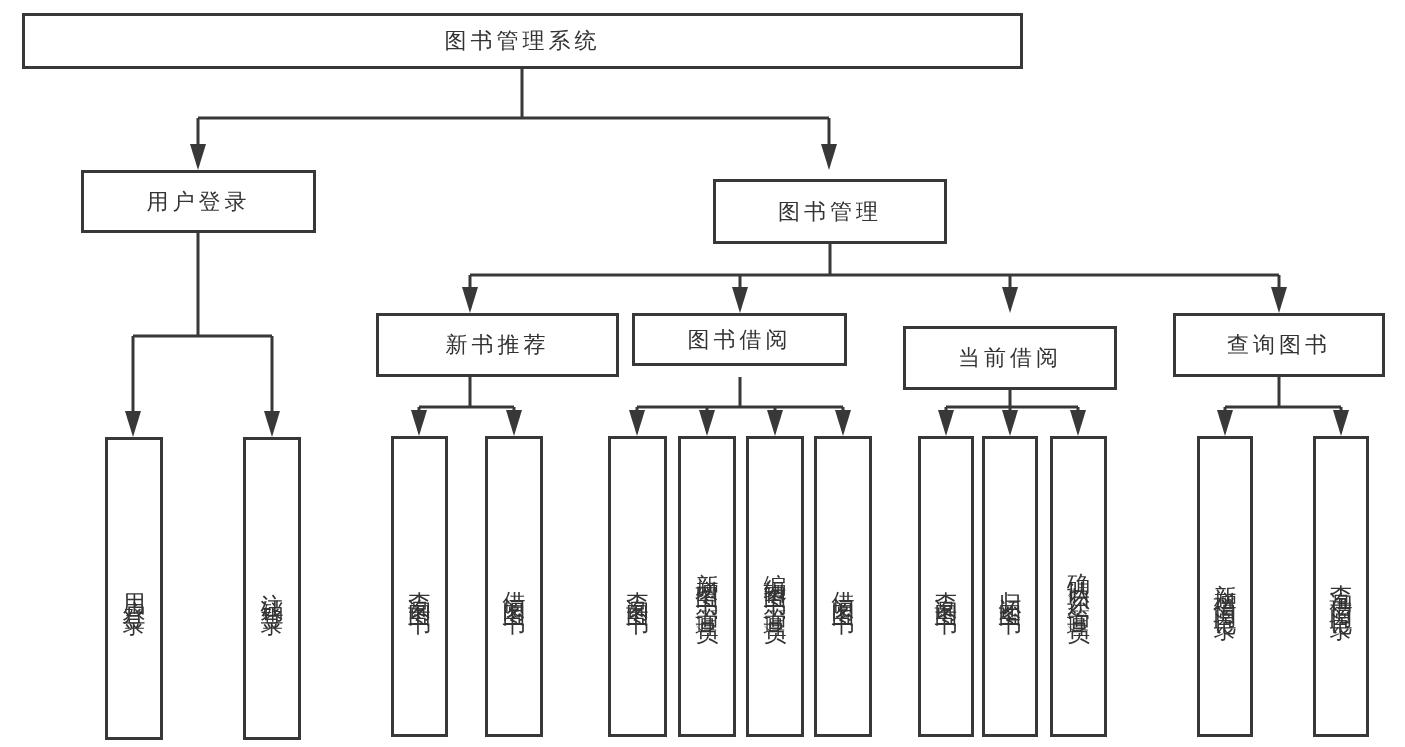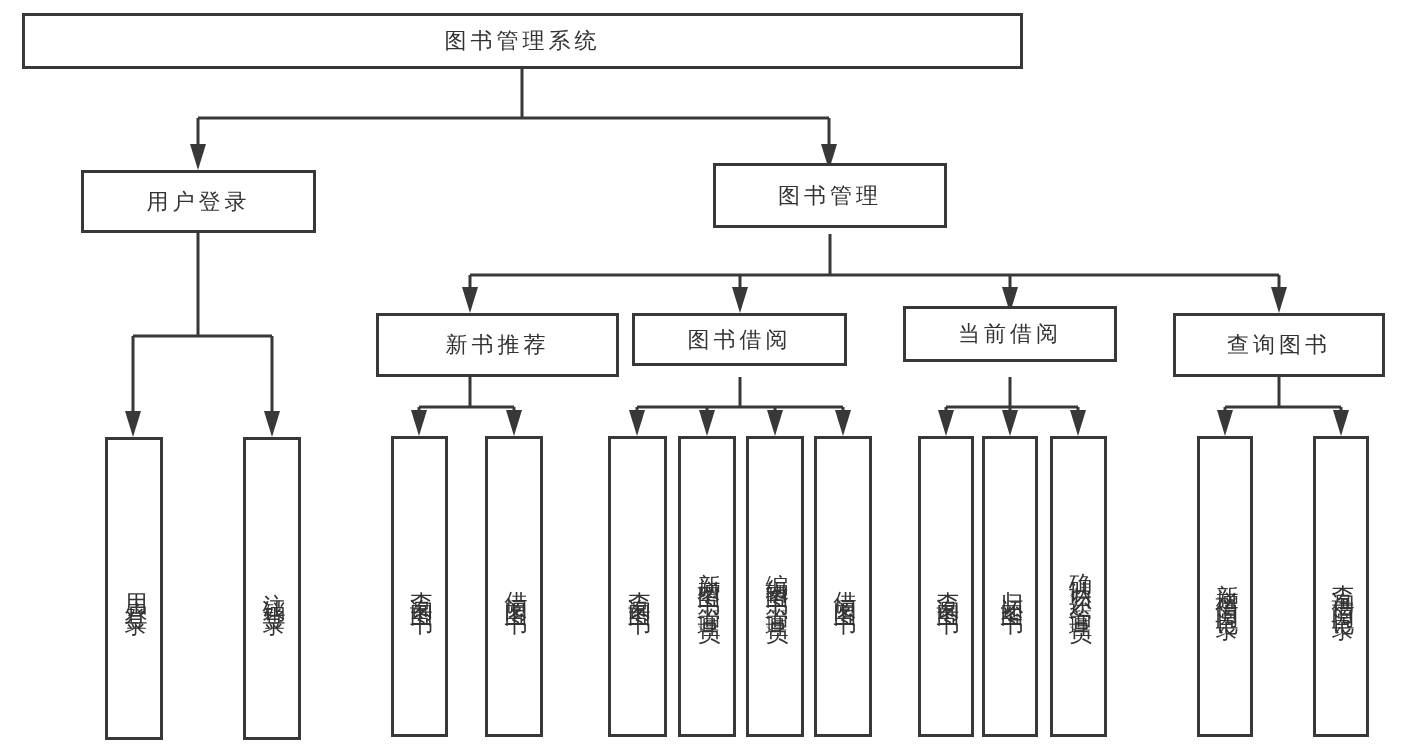--- a/index.html
+++ b/index.html
@@ -1,20 +1,20 @@
 <!DOCTYPE html>
 <html><head>
 <meta charset="utf-8">
 <style>
   html,body{margin:0;padding:0;background:#ffffff;}
   .canvas{
     position:relative;
     width:1405px;height:747px;
     background:#ffffff;
-    font-family:Liberation Mono, monospace;
+    font-family:Liberation Serif, serif;
     overflow:hidden;
   }
   .connectors{position:absolute;left:0;top:0;}
   .box{
     position:absolute;
     border:3px solid #383838;
     background:#ffffff;
     display:flex;
     align-items:center;
     justify-content:center;
@@ -79,31 +79,31 @@
     </g>
   </svg>
 
   <div class="box h" style="left:22px;top:13px;width:1001px;height:56px">
     <span>图书管理系统</span>
   </div>
 
   <div class="box h" style="left:81px;top:170px;width:235px;height:63px">
     <span>用户登录</span>
   </div>
-  <div class="box h" style="left:713px;top:163px;width:234px;height:65px">
+  <div class="box h" style="left:713px;top:179px;width:234px;height:65px">
     <span>图书管理</span>
   </div>
 
   <div class="box h" style="left:376px;top:313px;width:243px;height:64px">
     <span>新书推荐</span>
   </div>
   <div class="box h" style="left:632px;top:313px;width:215px;height:53px">
     <span>图书借阅</span>
   </div>
-  <div class="box h" style="left:903px;top:306px;width:214px;height:56px">
+  <div class="box h" style="left:903px;top:326px;width:214px;height:64px">
     <span>当前借阅</span>
   </div>
   <div class="box h" style="left:1173px;top:313px;width:212px;height:64px">
     <span>查询图书</span>
   </div>
 
   <div class="box v" style="left:105px;top:437px;width:58px;height:303px">
     <span>用户登录</span>
   </div>
   <div class="box v" style="left:243px;top:437px;width:58px;height:303px">

